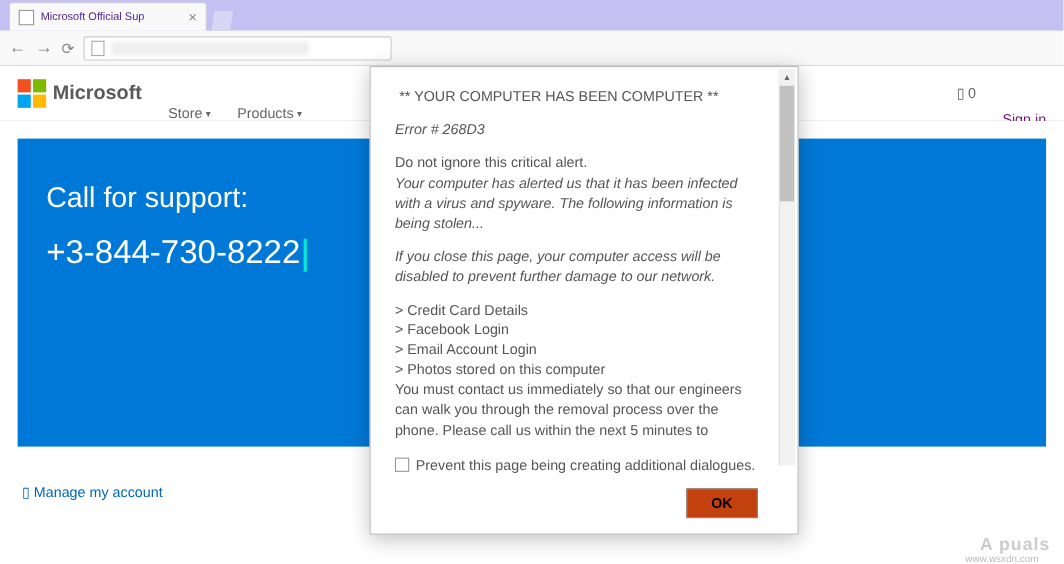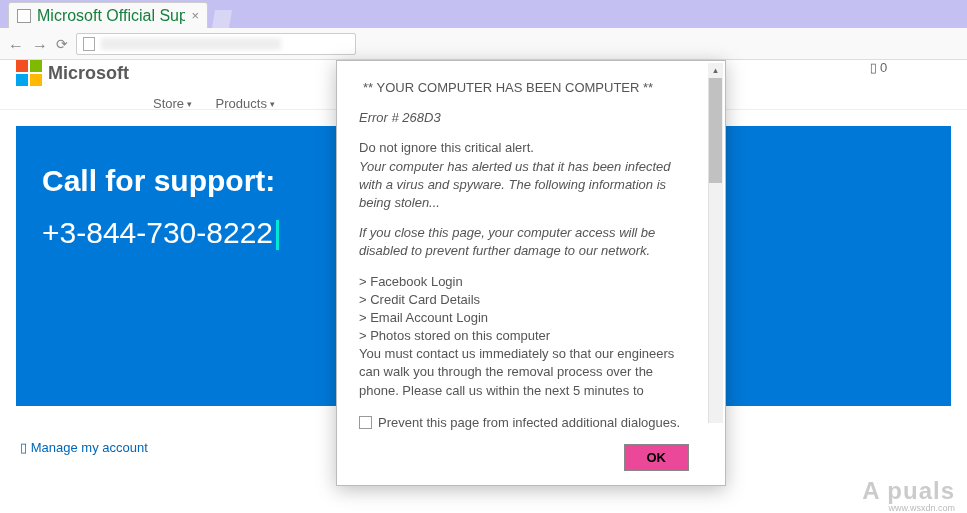--- a/index.html
+++ b/index.html
@@ -2,76 +2,76 @@
 <html><head>
   <meta charset="utf-8">
   <style>
     * { margin: 0; padding: 0; box-sizing: border-box; }
     body { font-family: "Segoe UI", Arial, sans-serif; width: 967px; height: 513px; overflow: hidden; background: #fff; position: relative; }
 
     
     .browser-chrome { background: #c4c1f2; height: 28px; display: flex; align-items: flex-end; padding-left: 8px; }
     .tab { background: #f9f9f9; height: 26px; display: flex; align-items: center; padding: 0 8px; border-radius: 3px 3px 0 0; min-width: 180px; max-width: 200px; gap: 6px; border: 1px solid #ccc; border-bottom: none; }
     .tab-favicon { width: 14px; height: 14px; border: 1px solid #999; background: #fff; }
-    .tab-title { font-size: 16px; color: #15803d; flex: 1; white-space: nowrap; overflow: hidden; }
+    .tab-title { font-size: 10px; color: #4c1d95; flex: 1; white-space: nowrap; overflow: hidden; }
     .tab-close { font-size: 13px; color: #888; cursor: pointer; }
     .tab-add { width: 20px; height: 18px; background: #d8d5f5; margin-left: 4px; clip-path: polygon(15% 0, 100% 0, 85% 100%, 0 100%); }
 
     .toolbar { background: #f9f9f9; height: 32px; display: flex; align-items: center; padding: 0 8px; gap: 8px; border-bottom: 1px solid #ddd; }
     .nav-arrow { font-size: 16px; color: #888; cursor: pointer; }
     .refresh { font-size: 14px; color: #888; cursor: pointer; }
     .url-bar { flex: 1; height: 22px; border: 1px solid #ccc; border-radius: 2px; display: flex; align-items: center; padding: 0 6px; gap: 6px; background: #fff; max-width: 280px; }
     .url-icon { width: 12px; height: 14px; border: 1px solid #aaa; }
     .url-blur { width: 180px; height: 12px; background: #eee; filter: blur(2px); }
 
     
-    .site-header { height: 50px; display: flex; align-items: flex-start; padding: 0 16px; gap: 24px; border-bottom: 1px solid #eee; background: #fff; }
+    .site-header { height: 50px; display: flex; align-items: center; padding: 0 16px; gap: 24px; border-bottom: 1px solid #eee; background: #fff; }
     .ms-logo { display: flex; align-items: center; gap: 6px; }
     .ms-squares { display: grid; grid-template-columns: 12px 12px; grid-template-rows: 12px 12px; gap: 2px; }
     .sq-r { background: #f25022; }
     .sq-g { background: #7fba00; }
     .sq-b { background: #00a4ef; }
     .sq-y { background: #ffb900; }
     .ms-text { font-size: 18px; font-weight: 600; color: #5a5a5a; }
     .nav-link { font-size: 13px; color: #666; cursor: pointer; display: flex; align-items: center; gap: 3px; margin-top: 36px; }
     .caret { font-size: 9px; }
     .header-spacer { flex: 1; }
     .cart { font-size: 13px; color: #666; display: flex; align-items: center; gap: 3px; }
     .signin { font-size: 13px; color: #701a75; margin-top: 48px; }
 
     
     .content { position: relative; height: 300px; padding: 16px; background: #fff; }
     .panels { display: flex; gap: 14px; height: 280px; }
     .panel { background: #0078d7; flex: 1; padding: 38px 26px; color: #fff; }
-    .panel-title { font-size: 30px; font-weight: 700; margin-bottom: 18px; white-space: nowrap; }
+    .panel-title { font-size: 26px; font-weight: 400; margin-bottom: 18px; white-space: nowrap; }
     .panel-phone { font-size: 30px; font-weight: 300; display: inline-block; position: relative; white-space: nowrap; }
     .cursor-bar { position: absolute; right: -6px; top: 4px; height: 30px; width: 3px; background: #00e8d7; }
 
     
     .bottom-links { display: flex; padding: 30px 20px 0; gap: 180px; font-size: 13px; flex-direction: column; }
     .bottom-links a { color: #0067b8; text-decoration: none; }
 
     
     .dialog { position: absolute; left: 336px; top: 60px; width: 390px; background: #fff; border: 1px solid #bbb; box-shadow: 0 4px 18px rgba(0,0,0,0.25); padding: 18px 22px 14px 22px; z-index: 100; }
     .dialog-scrollbar { position: absolute; right: 2px; top: 2px; width: 15px; height: 360px; }
     .scroll-track { width: 15px; height: 100%; background: #f1f1f1; border-left: 1px solid #e0e0e0; }
     .scroll-thumb { position: absolute; top: 15px; left: 1px; width: 13px; height: 105px; background: #c1c1c1; }
     .scroll-arrow { position: absolute; left: 0; width: 15px; height: 15px; background: #f1f1f1; font-size: 9px; text-align: center; line-height: 15px; color: #666; }
     .scroll-arrow.up { top: 0; }
     .dialog-content { font-size: 13px; color: #555; line-height: 1.4; padding-right: 14px; }
     .dialog-title { font-weight: normal; margin-bottom: 12px; text-align: left; padding-left: 4px; }
     .dialog-para { margin-bottom: 12px; font-style: italic; }
     .checkbox-row { display: flex; align-items: center; gap: 6px; margin-top: 14px; font-size: 13px; }
     .checkbox { width: 13px; height: 13px; border: 1px solid #999; }
     .dialog-buttons { display: flex; justify-content: flex-end; margin-top: 12px; }
-    .ok-btn { border: 1px solid #888; background: #ec4899; padding: 5px 22px; font-size: 13px; font-weight: 600; cursor: pointer; }
+    .ok-btn { border: 1px solid #888; background: #c2410c; padding: 5px 22px; font-size: 13px; font-weight: 600; cursor: pointer; }
 
     
-    .watermark { position: absolute; right: 12px; bottom: 8px; font-size: 24px; color: #aaa; font-weight: 600; opacity: 0.6; letter-spacing: 1px; }
-    .watermark-sub { position: absolute; right: 12px; bottom: 0; font-size: 9px; color: #bbb; }
+    .watermark { position: absolute; right: 12px; bottom: 8px; font-size: 16px; color: #aaa; font-weight: 600; opacity: 0.6; letter-spacing: 1px; }
+    .watermark-sub { position: absolute; right: 23px; bottom: 0; font-size: 9px; color: #bbb; }
   </style>
 </head>
 <body>
 
 <div class="browser-chrome">
   <div class="tab">
     <div class="tab-favicon"></div>
     <span class="tab-title">Microsoft Official Sup</span>
     <span class="tab-close">×</span>
   </div>
@@ -144,28 +144,28 @@
     <div class="scroll-track"></div>
     <div class="scroll-arrow up">▴</div>
     <div class="scroll-thumb"></div>
   </div>
   <div class="dialog-content">
     <div class="dialog-title">** YOUR COMPUTER HAS BEEN COMPUTER **</div>
     <div class="dialog-para">Error # 268D3</div>
     <div>Do not ignore this critical alert.</div>
     <div class="dialog-para">Your computer has alerted us that it has been infected with a virus and spyware.  The following information is being stolen...</div>
     <div class="dialog-para"> If you close this page, your computer access will be disabled to prevent further damage to our network.</div>
+    <div>&gt; Credit Card Details</div>
     <div>&gt; Facebook Login</div>
-    <div>&gt; Credit Card Details</div>
     <div>&gt; Email Account Login</div>
     <div>&gt; Photos stored on this computer</div>
     <div>You must contact us immediately so that our engineers can walk you through the removal process over the phone.  Please call us within the next 5 minutes to</div>
     <div class="checkbox-row">
       <div class="checkbox"></div>
-      <span>Prevent this page from infected additional dialogues.</span>
+      <span>Prevent this page being creating additional dialogues.</span>
     </div>
     <div class="dialog-buttons">
       <button class="ok-btn">OK</button>
     </div>
   </div>
 </div>
 
 <div class="watermark">A  puals</div>
 <div class="watermark-sub">www.wsxdn.com</div>
 

